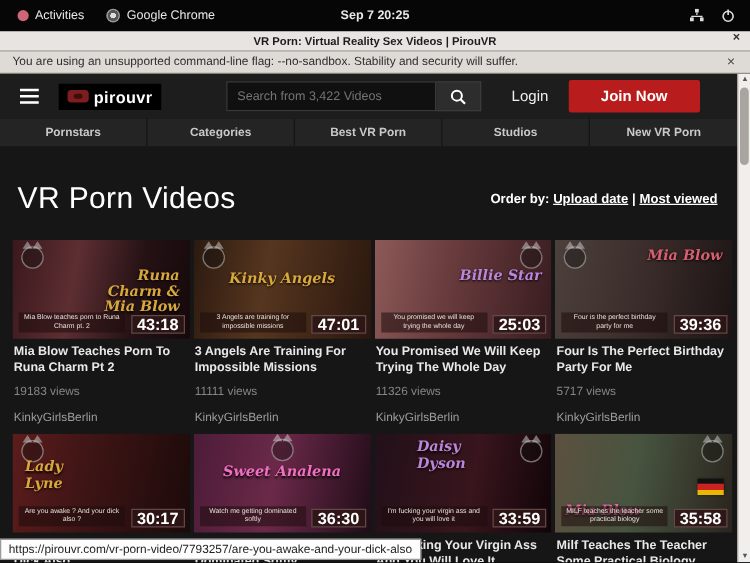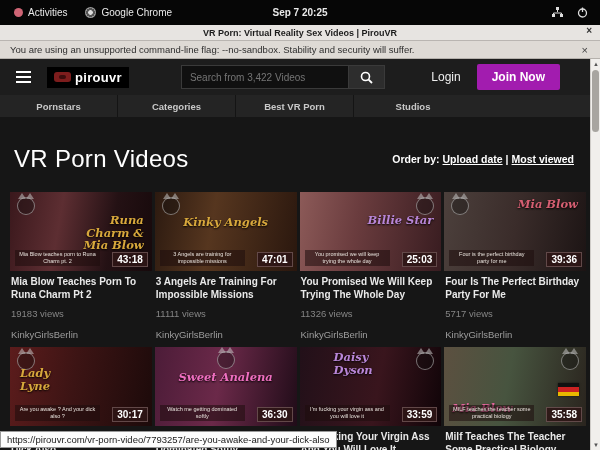--- a/index.html
+++ b/index.html
@@ -48,21 +48,21 @@
   .goggles { width:17px; height:10px; background:#7d1d1d; border-radius:3px; position:relative; }
   .goggles::after { content:""; position:absolute; left:5px; right:5px; top:3px; height:4px;
     background:#3c0d0d; border-radius:2px; }
   .logo-text { color:#fff; font-size:13px; font-weight:bold; letter-spacing:.3px; }
   .searchwrap { display:flex; margin-left:52px; }
   .search-input { width:168px; height:24px; background:#101010; border:1px solid #3a3a3a;
     color:#8a8a8a; font-size:10px; padding:0 8px; font-family:"Liberation Sans",sans-serif; }
   .search-btn { width:36px; height:24px; background:#2d2d2d; border:1px solid #3a3a3a; border-left:none;
     display:flex; align-items:center; justify-content:center; cursor:pointer; }
   .login { margin-left:auto; color:#eee; font-size:12px; margin-right:16px; cursor:pointer; }
-  .join { background:#a21caf; color:#fff; font-size:12px; font-weight:bold; padding:6px 15px;
+  .join { background:#b91c1c; color:#fff; font-size:12px; font-weight:bold; padding:6px 26px;
     border-radius:2px; margin-right:14px; cursor:pointer; }
 
   
   .nav { height:22px; background:#242424; display:grid; grid-template-columns:repeat(5,1fr); }
   .nav-item { display:flex; align-items:center; justify-content:center; font-size:9.5px; font-weight:bold;
     color:#c9c9c9; border-right:1px solid #141414; cursor:pointer; }
   .nav-item:last-child { border-right:none; }
 
   
   .page-head { display:flex; align-items:center; justify-content:space-between; padding:17px 16px 13px 14px;margin-top:11px; }
@@ -100,21 +100,21 @@
   .o-r{top:22px; right:8px; width:74px; text-align:right;}
   .o-c{top:24px; left:0; right:0; text-align:center;}
   .o-tr{top:6px; right:8px; text-align:right;}
   .o-l{top:20px; left:10px; width:64px;}
   .o-tl{top:4px; left:34px; width:70px;}
   .o-bl{bottom:12px; left:8px;}
 
   .cap { position:absolute; bottom:5px; left:5px; max-width:60%; font-size:5.5px; line-height:7px;
     color:#e8e2dc; background:rgba(30,12,12,.55); padding:1px 3px; text-align:center; pointer-events:none; }
   .dur { position:absolute; bottom:4px; right:4px; background:rgba(46,22,22,.88);
-    border:1px solid rgba(165,135,135,.45); color:#fff; font-size:10px; font-weight:bold;
+    border:1px solid rgba(165,135,135,.45); color:#fff; font-size:13px; font-weight:bold;
     padding:0 4px; line-height:13px; }
   .flag { position:absolute; right:7px; top:36px; width:21px; height:13px;
     display:flex; flex-direction:column; box-shadow:0 0 2px rgba(0,0,0,.6); }
   .flag i { flex:1; } .flag i:nth-child(1){background:#111;} .flag i:nth-child(2){background:#c22;}
   .flag i:nth-child(3){background:#e8b800;}
 
   .meta { padding:5px 3px 0 1px; }
   .vtitle { font-size:10px; font-weight:bold; color:#e9e9e9; line-height:12.5px; cursor:pointer; }
   .views { font-size:9.5px; color:#858585; margin-top:7px; }
   .studio { font-size:9.5px; color:#9d9d9d; margin-top:10px; padding-bottom:7px; cursor:pointer; }
@@ -188,20 +188,21 @@
         </div>
         <span class="login">Login</span>
         <span class="join">Join Now</span>
       </div>
 
       <div class="nav">
         <div class="nav-item">Pornstars</div>
         <div class="nav-item">Categories</div>
         <div class="nav-item">Best VR Porn</div>
         <div class="nav-item">Studios</div>
+        <div class="nav-item">New VR Porn</div>
       </div>
 
       <div class="page-head">
         <div class="page-title">VR Porn Videos</div>
         <div class="orderby">
           <span>Order by:</span>
           <a>Upload date</a><span class="ob-sep">|</span><a>Most viewed</a>
         </div>
       </div>
 

